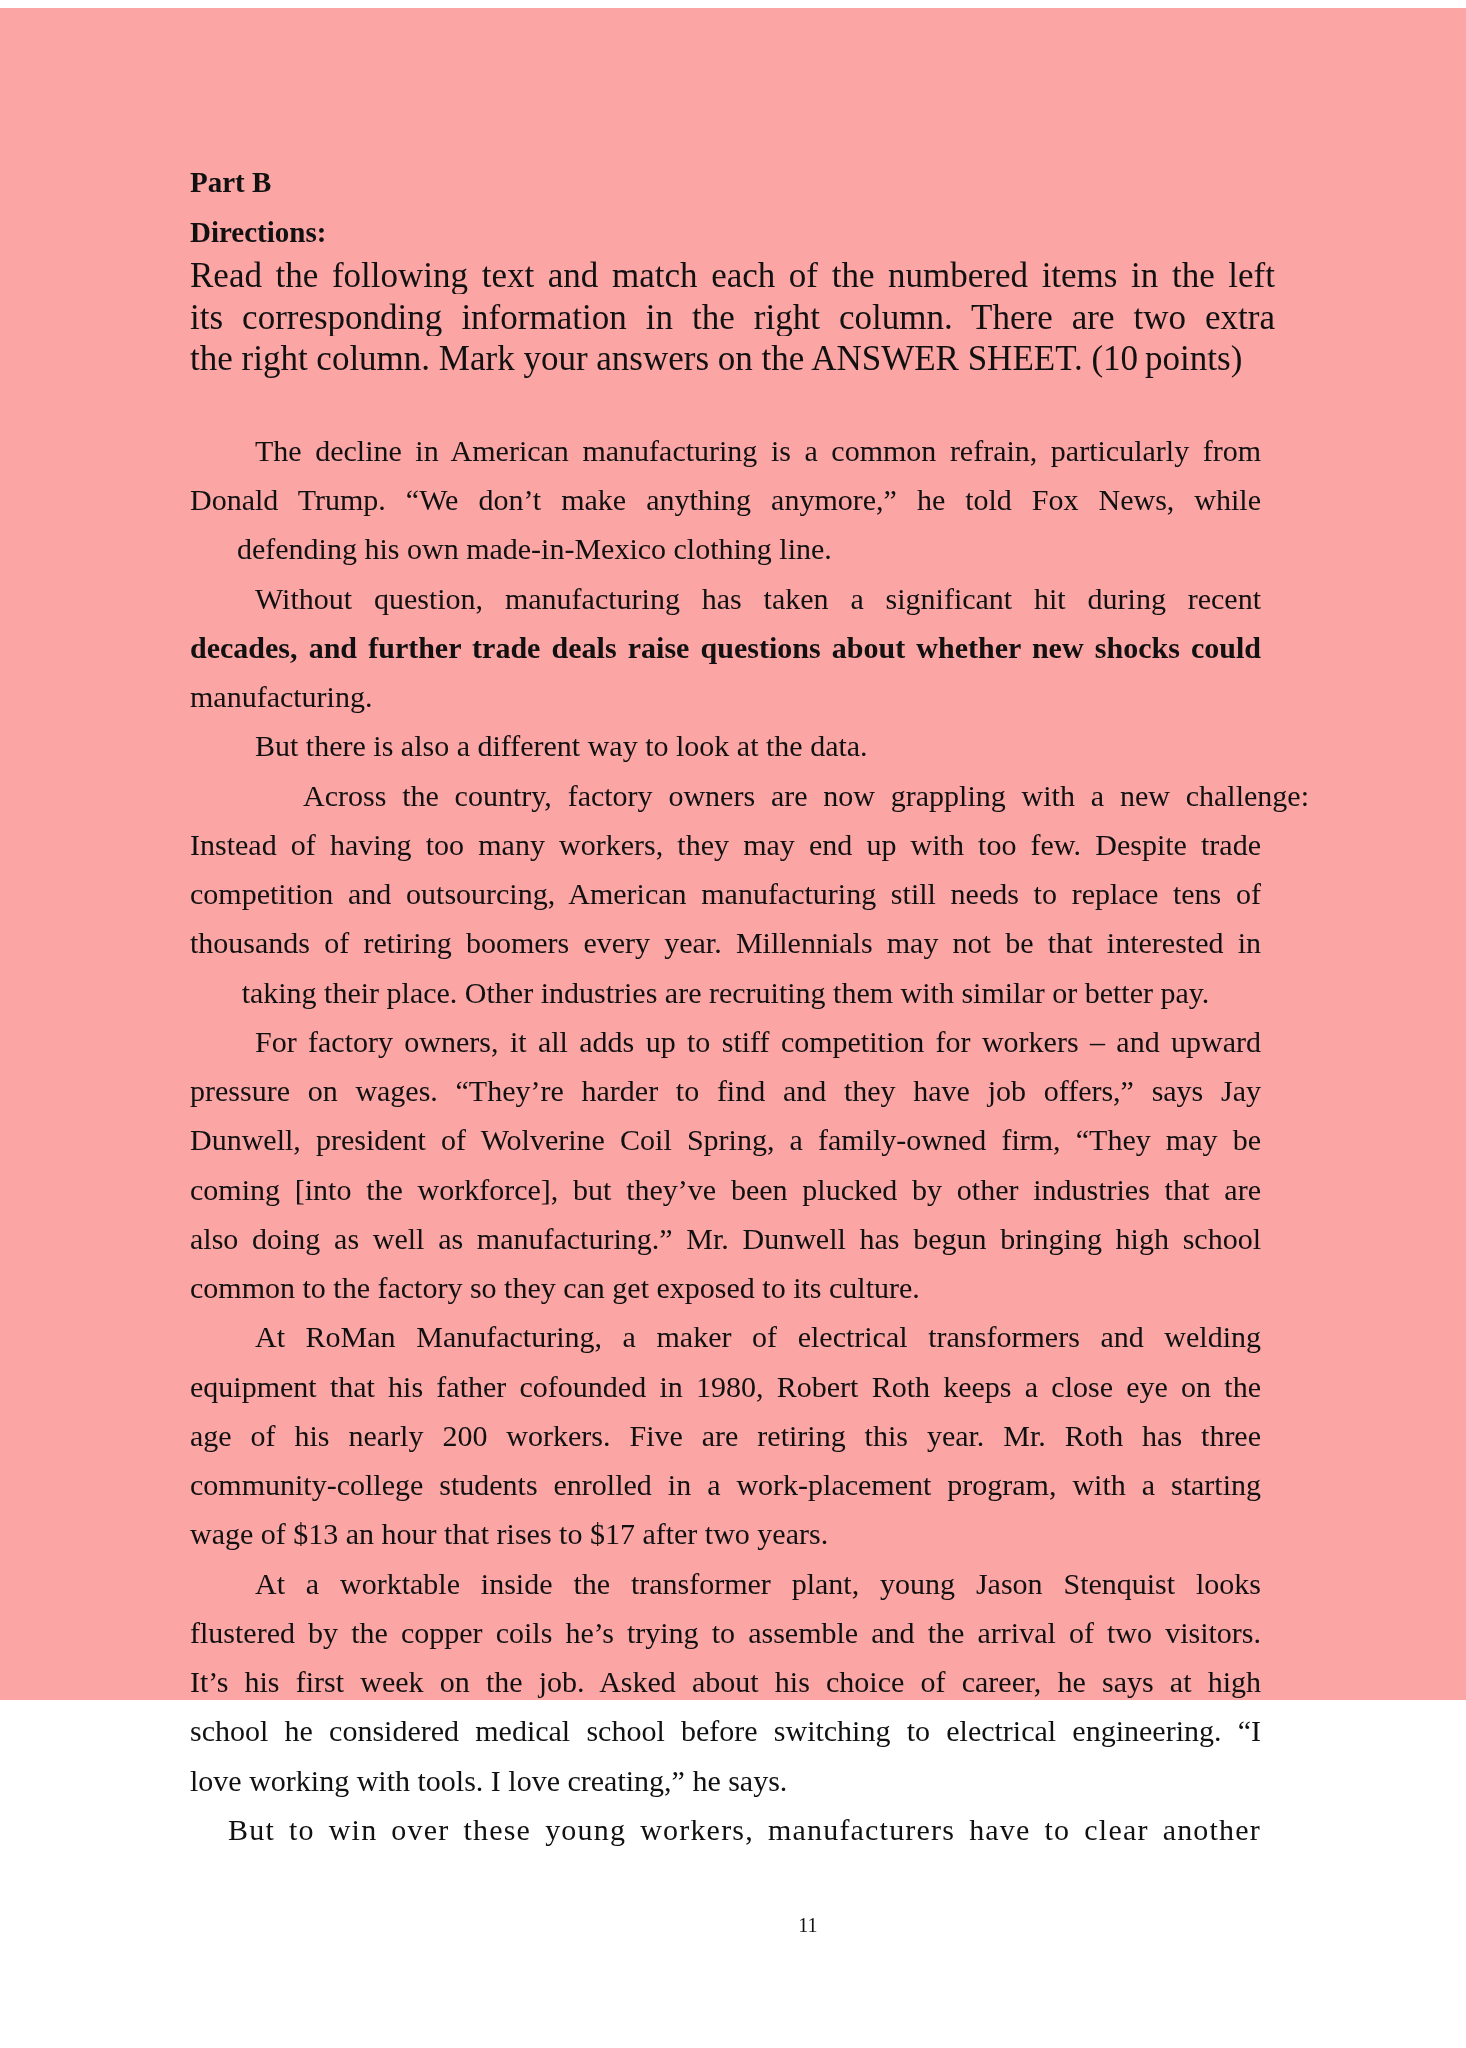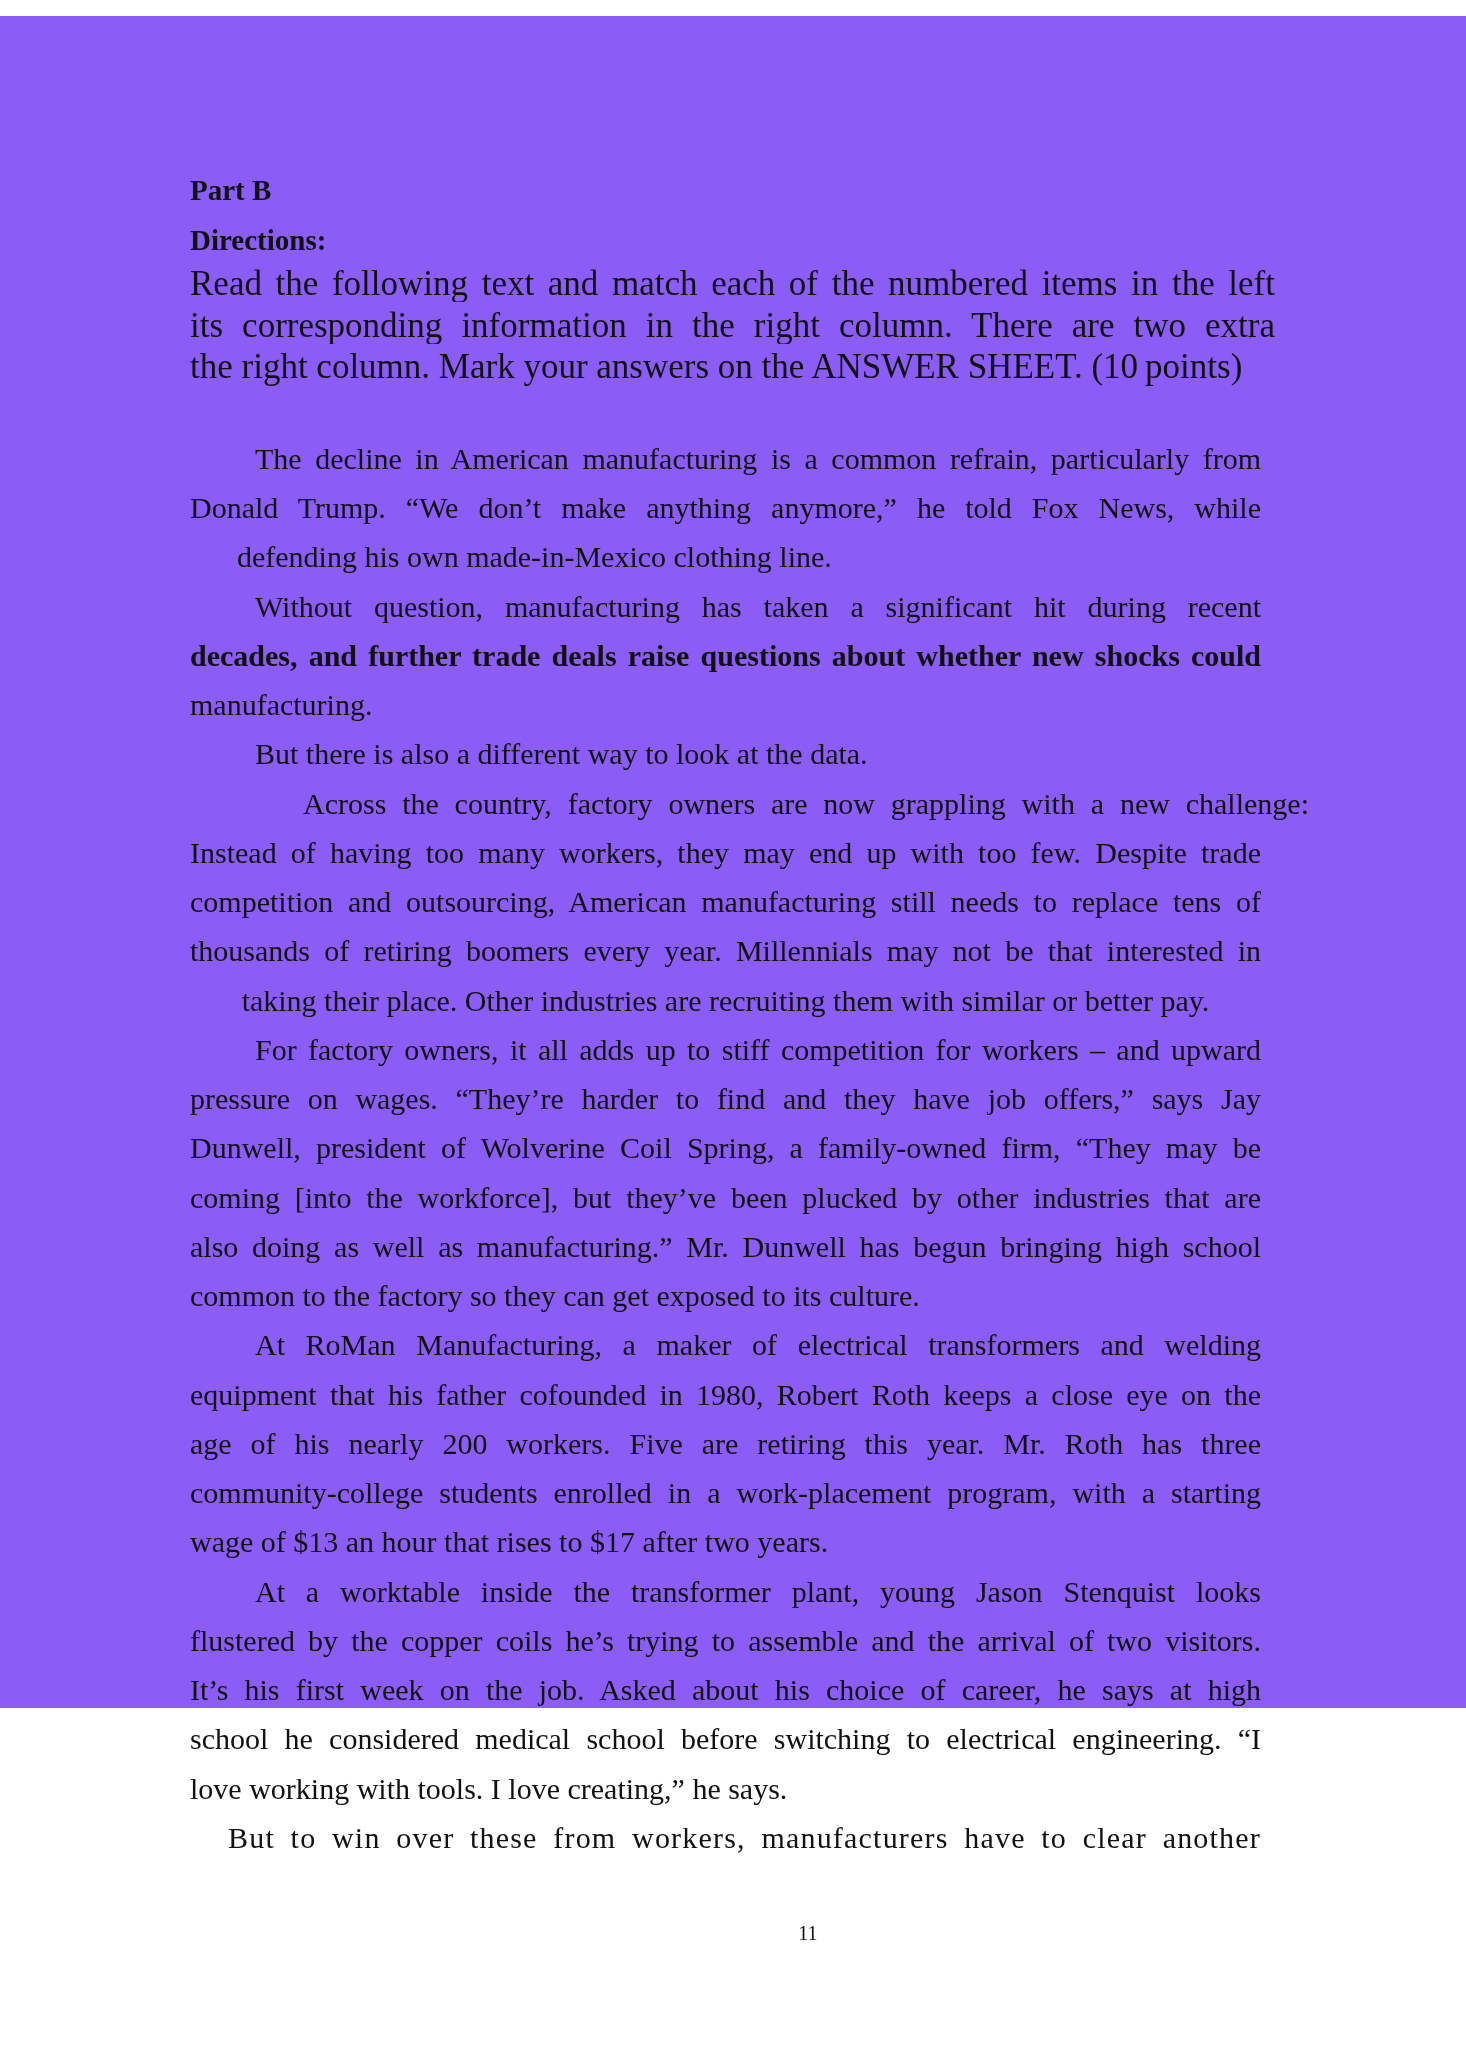--- a/index.html
+++ b/index.html
@@ -1,18 +1,18 @@
 <!DOCTYPE html>
 <html><head>
 <meta charset="utf-8">
 <style>
   html, body { margin: 0; padding: 0; background: #ffffff; }
   body { width: 1466px; height: 2048px; position: relative; overflow: hidden;
          font-family: "Liberation Serif", "DejaVu Serif", serif; color: #111111; }
-  .page { position: absolute; left: 0; top: 16px; width: 1466px; height: 1692px; background: #8b5cf6; }
+  .page { position: absolute; left: 0; top: 8px; width: 1466px; height: 1692px; background: #fca5a5; }
   .heading { position: absolute; left: 190px; font-weight: bold; font-size: 29px; line-height: 34px; white-space: nowrap; }
   .line { position: absolute; white-space: nowrap; font-size: 30px; line-height: 36px; height: 36px; }
   .just { text-align: justify; text-align-last: justify; white-space: normal; overflow: hidden; }
   .dir { left: 190px; width: 1085px; font-size: 35px; }
   .body-line { left: 190px; width: 1071px; }
   .indent { left: 255px; width: 1006px; }
   .last-indent { left: 228px; width: 1033px; letter-spacing: 1.2px; }
   .pagenum { position: absolute; left: 0; width: 1616px; text-align: center; font-size: 20px; line-height: 24px; }
 </style>
 </head>
@@ -59,17 +59,17 @@
     <div class="line just body-line" style="top:1410px;">age of his nearly 200 workers. Five are retiring this year. Mr. Roth has three</div>
     <div class="line just body-line" style="top:1459px;">community-college students enrolled in a work-placement program, with a starting</div>
     <div class="line body-line" style="top:1508px;">wage of $13 an hour that rises to $17 after two years.</div>
 
     <div class="line just indent" style="top:1558px;">At a worktable inside the transformer plant, young Jason Stenquist looks</div>
     <div class="line just body-line" style="top:1607px;">flustered by the copper coils he’s trying to assemble and the arrival of two visitors.</div>
     <div class="line just body-line" style="top:1656px;">It’s his first week on the job. Asked about his choice of career, he says at high</div>
     <div class="line just body-line" style="top:1705px;">school he considered medical school before switching to electrical engineering. “I</div>
     <div class="line body-line" style="top:1755px;">love working with tools. I love creating,” he says.</div>
 
-    <div class="line just last-indent" style="top:1804px;">But to win over these from workers, manufacturers have to clear another</div>
+    <div class="line just last-indent" style="top:1804px;">But to win over these young workers, manufacturers have to clear another</div>
   </div>
 
   <div class="pagenum" style="top:1905px;">11</div>
 </div>
 
 </body></html>

